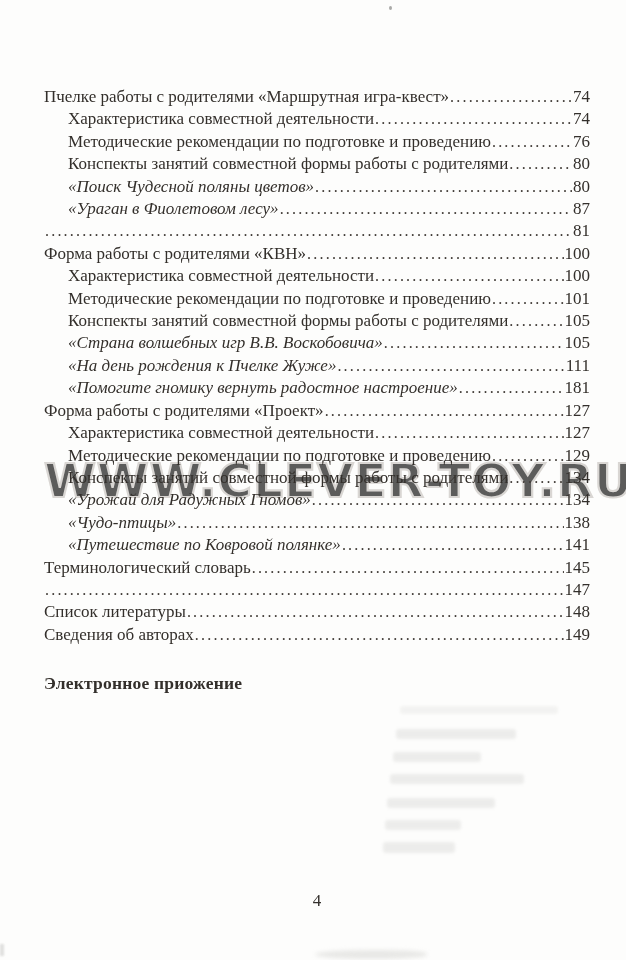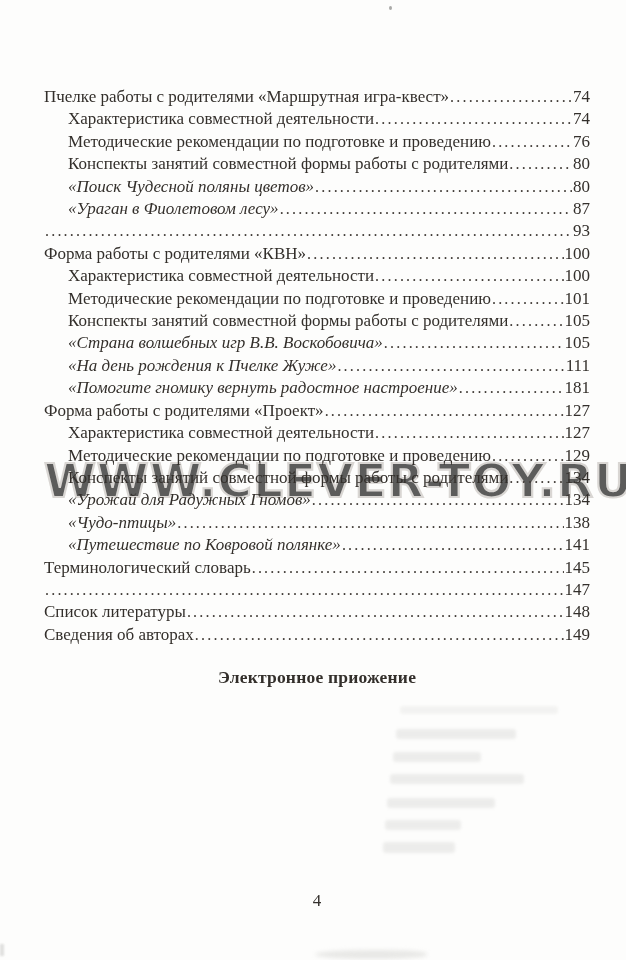--- a/index.html
+++ b/index.html
@@ -47,22 +47,22 @@
   }
   .toc-row .dots::after {
     content: "........................................................................................................................................................";
     letter-spacing: 2.2px;
     font-size: 16px;
   }
   .toc-row .pg {
     flex: 0 0 auto;
   }
   .section-heading {
-    margin-top: 20px;
-    text-align: center;
+    margin-top: 26px;
+    text-align: left;
     font-size: 17.5px;
     font-weight: bold;
     line-height: 22px;
     letter-spacing: 0.2px;
   }
   .watermark {
     position: absolute;
     left: 44px;
     top: 453px;
     width: 572px;
@@ -177,21 +177,21 @@
   </div>
 
   <div class="toc-row lvl-1 it">
     <span class="lbl">«Ураган в Фиолетовом лесу»</span>
     <span class="dots"></span>
     <span class="pg">87</span>
   </div>
 
   <div class="toc-row lvl-1 it">
     <span class="dots"></span>
-    <span class="pg">93</span>
+    <span class="pg">81</span>
   </div>
 
   <div class="toc-row lvl-0">
     <span class="lbl">Форма работы с родителями «КВН»</span>
     <span class="dots"></span>
     <span class="pg">100</span>
   </div>
 
   <div class="toc-row lvl-1">
     <span class="lbl">Характеристика совместной деятельности</span>

